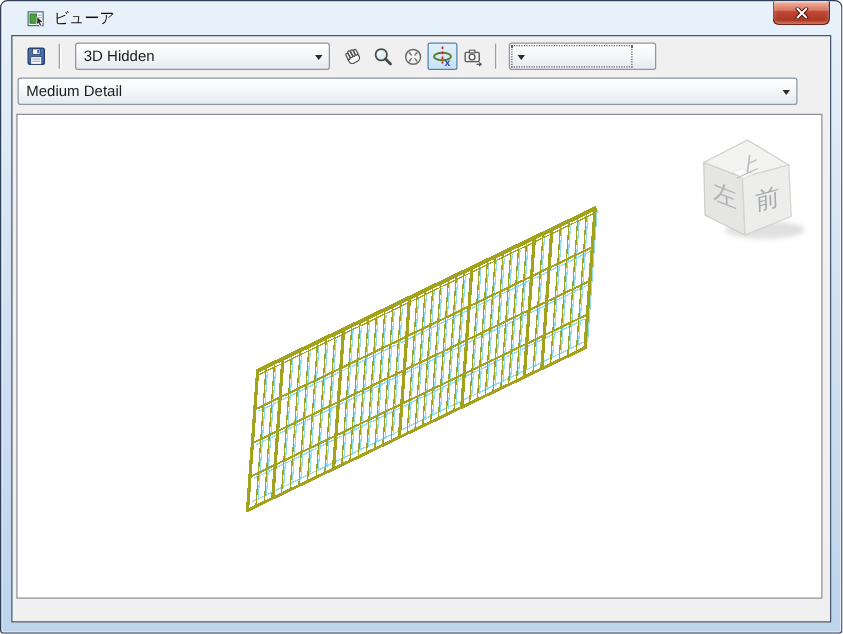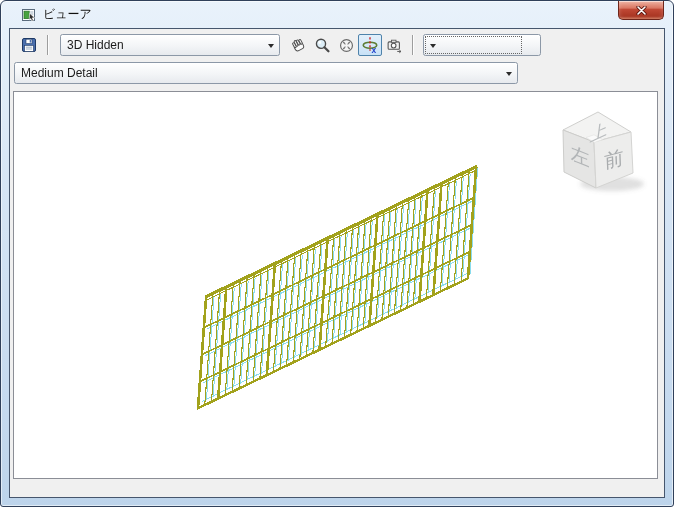--- a/index.html
+++ b/index.html
@@ -31,24 +31,24 @@
   .sep{width:1px;height:20px;background:#9d9d9d;box-shadow:1px 0 0 #fdfdfd;margin:0 6px;flex:0 0 auto;}
   .combo{
     position:relative;height:22px;border:1px solid #8c98a7;border-radius:2.5px;
     background:linear-gradient(180deg,#ffffff 0%,#f3f5f7 55%,#e7eaee 100%);
     display:flex;align-items:center;cursor:default;
   }
   .combo .val{padding-left:6px;white-space:nowrap;overflow:hidden;flex:1 1 auto;}
   .combo .arrow-zone{width:17px;height:100%;display:flex;align-items:center;justify-content:center;flex:0 0 auto;}
   .arrow-down{width:0;height:0;border:3.5px solid transparent;border-top:4.5px solid #2b2b2b;margin-top:4px;}
   .focus-rect{position:absolute;left:2px;top:2px;bottom:2px;right:19px;outline:1px dotted #666;pointer-events:none;}
-  .combo-style{width:220px;margin:0 6px;}
+  .combo-style{width:204px;margin:0 6px;}
   .combo-view{width:118px;margin-left:4px;}
   .detail-row{position:absolute;left:4px;top:33px;}
-  .combo-detail{width:504px;justify-content:space-between;}
+  .combo-detail{width:624px;justify-content:space-between;}
   .viewport{
     position:absolute;left:3px;top:62px;width:645px;height:388px;
     background:#ffffff;border:1px solid #8b8e96;overflow:hidden;
   }
   .viewport svg{position:absolute;left:0;top:0;pointer-events:none;}
 </style>
 </head>
 <body>
 
 <div class="window">

